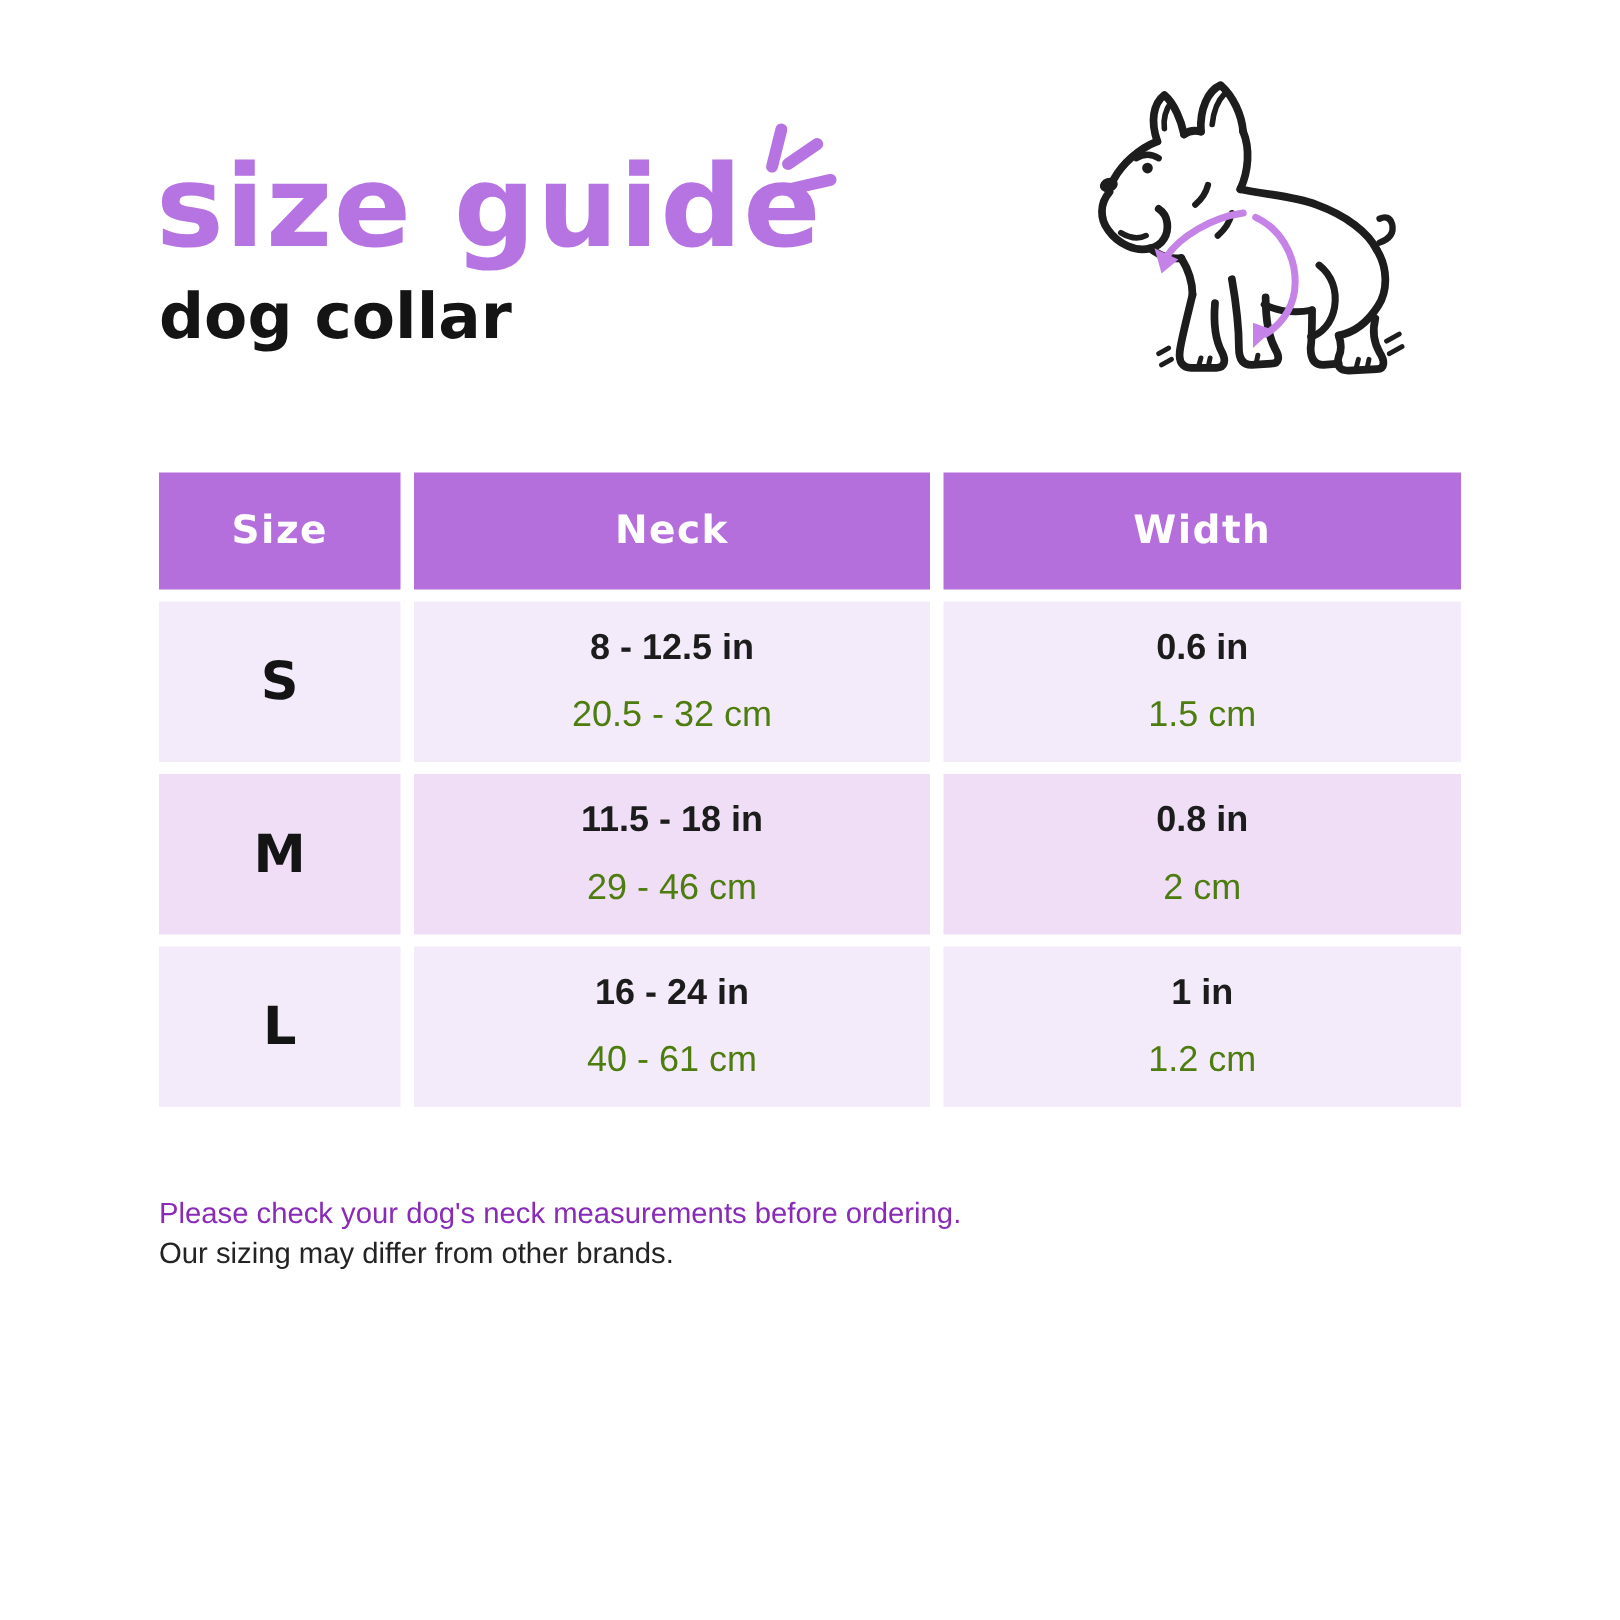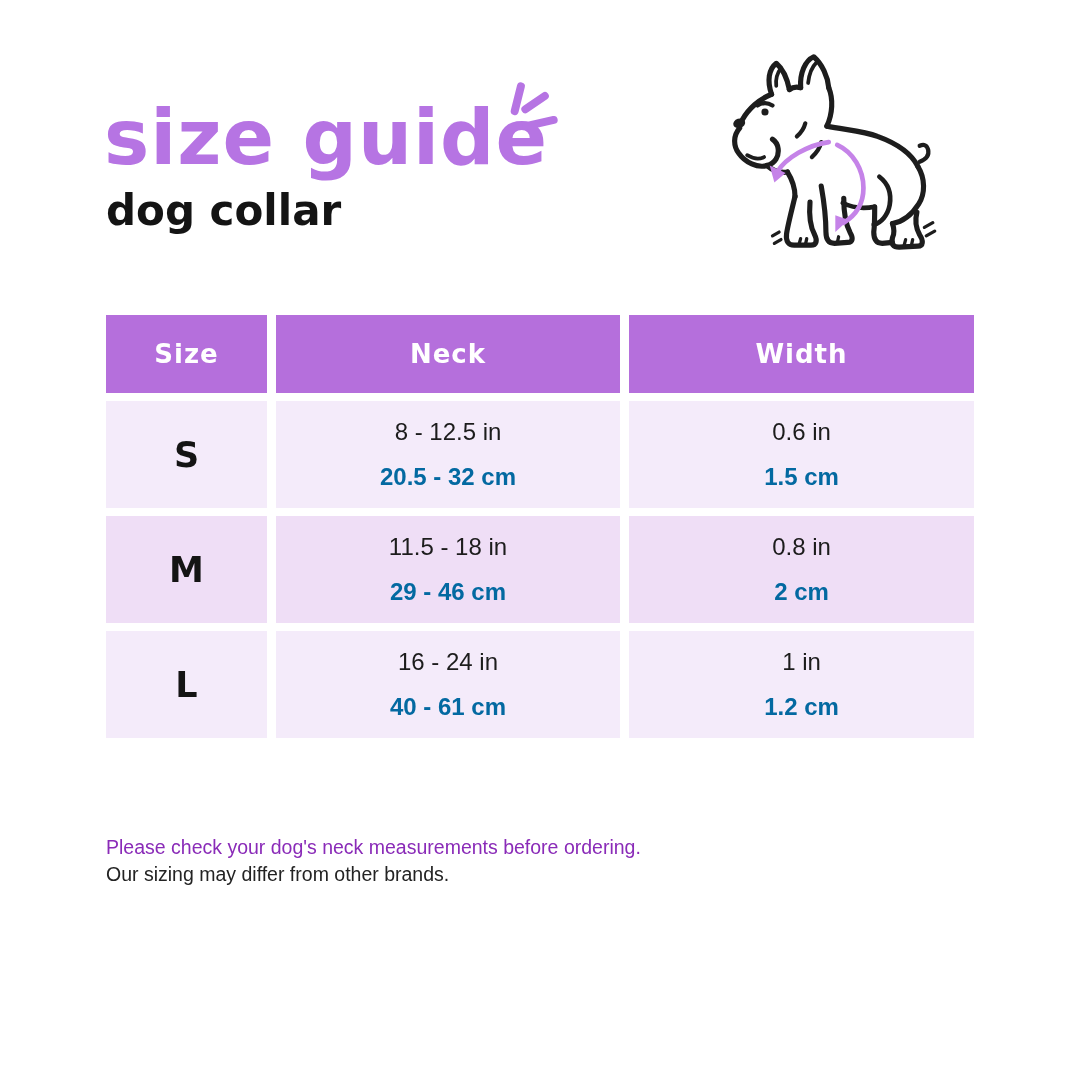--- a/index.html
+++ b/index.html
@@ -80,35 +80,35 @@
   .row-a { background: #f4ebfa; }
   .row-b { background: #efdef6; }
   .size-letter {
     font-family: "DejaVu Sans", sans-serif;
     font-weight: 800;
     font-size: 35px;
     color: #141414;
   }
   .val-in {
     font-size: 24px;
-    font-weight: 400;
+    font-weight: 700;
     color: #1c1c1c;
     margin-bottom: 17px;
   }
   .val-cm {
     font-size: 24px;
-    font-weight: 700;
-    color: #0369a1;
+    font-weight: 400;
+    color: #4d7c0f;
   }
 
   
   .notes {
     position: absolute;
     left: 106px;
-    top: 834px;
+    top: 796px;
     width: 880px;
     font-size: 19.5px;
     line-height: 1.4;
     color: #232323;
   }
   .note-highlight { color: #8a2bb8; }
   .note-paragraph {
     margin-top: 38px;
     line-height: 1.55;
     color: #2a2a2a;

